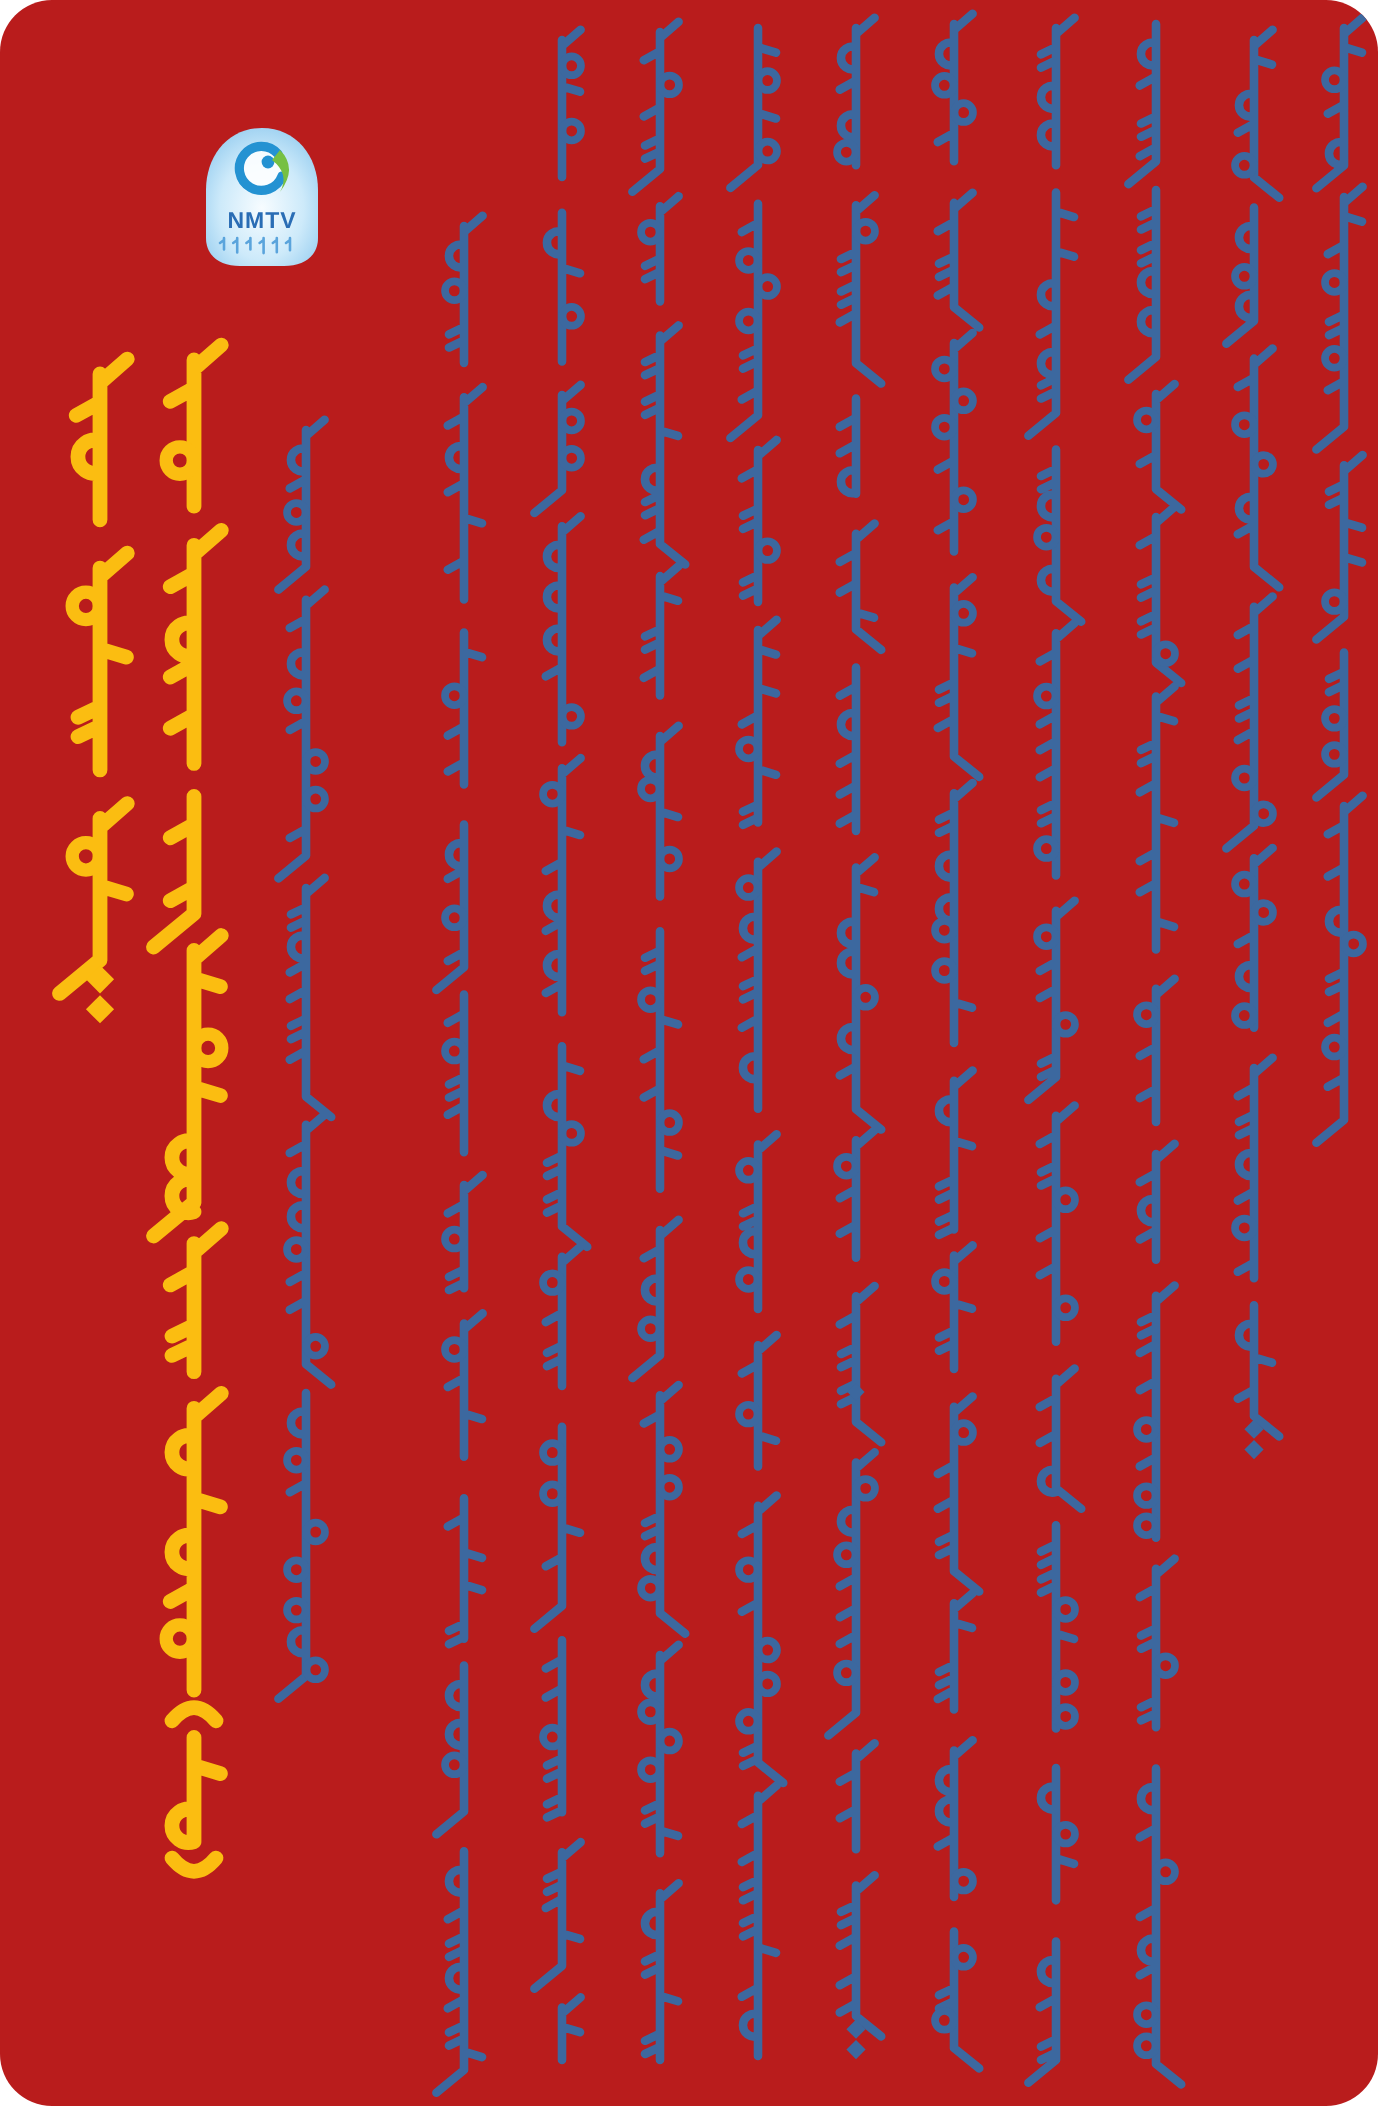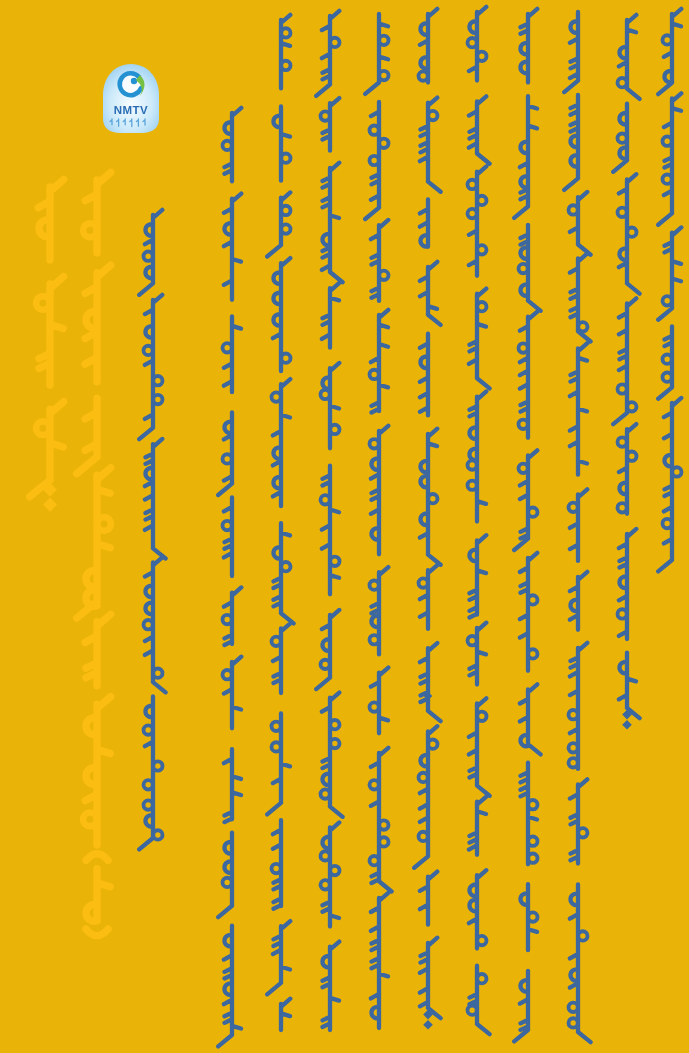--- a/index.html
+++ b/index.html
@@ -1,16 +1,16 @@
 <!DOCTYPE html>
 <html><head>
 <meta charset="utf-8">
 <style>
   html,body{margin:0;padding:0;background:#ffffff;font-family:"Liberation Sans",sans-serif;}
-  .page{position:relative;width:689px;height:1053px;background:#eab308;overflow:hidden;margin:0 auto;}
+  .page{position:relative;width:689px;height:1053px;background:#b91c1c;overflow:hidden;margin:0 auto;border-radius:26px;}
   .col{position:absolute;display:block;}
   .logo{position:absolute;left:99px;top:62px;width:64px;height:72px;}
   .logo svg{display:block;}
 </style>
 </head>
 <body>
 
 <div class="page">
 
   <div class="logo">

